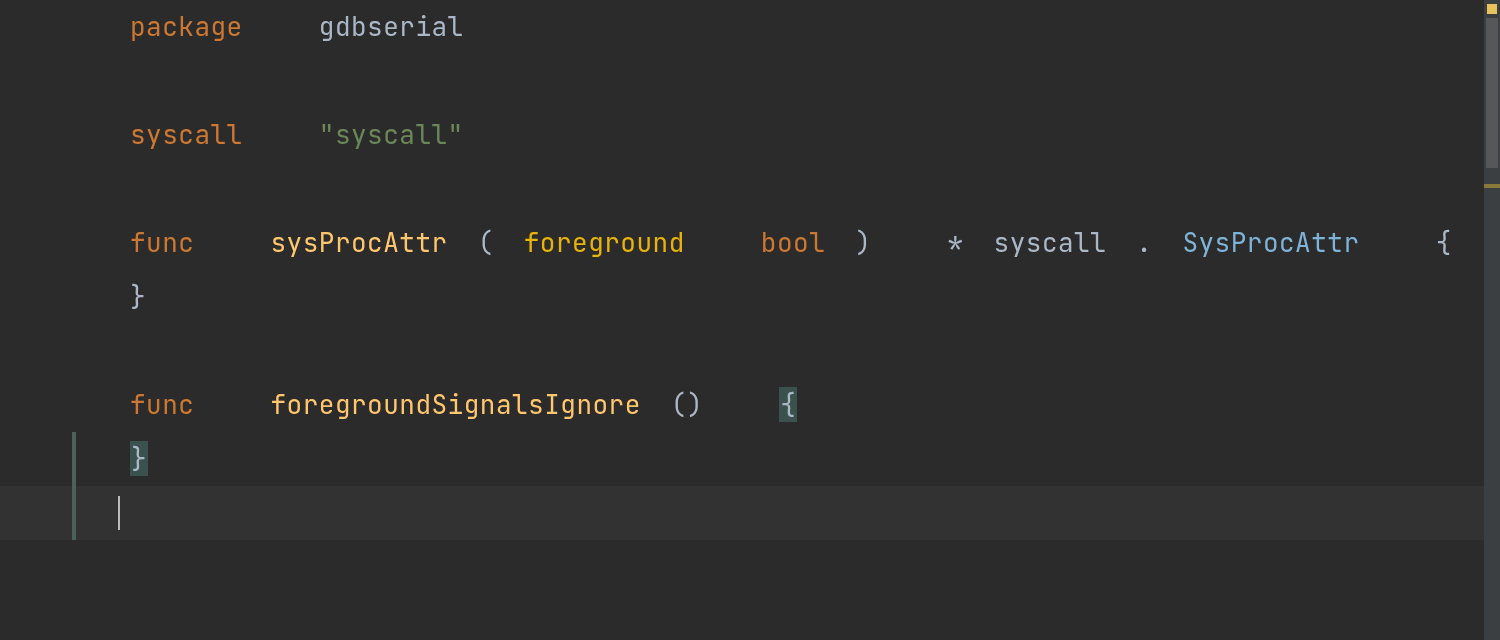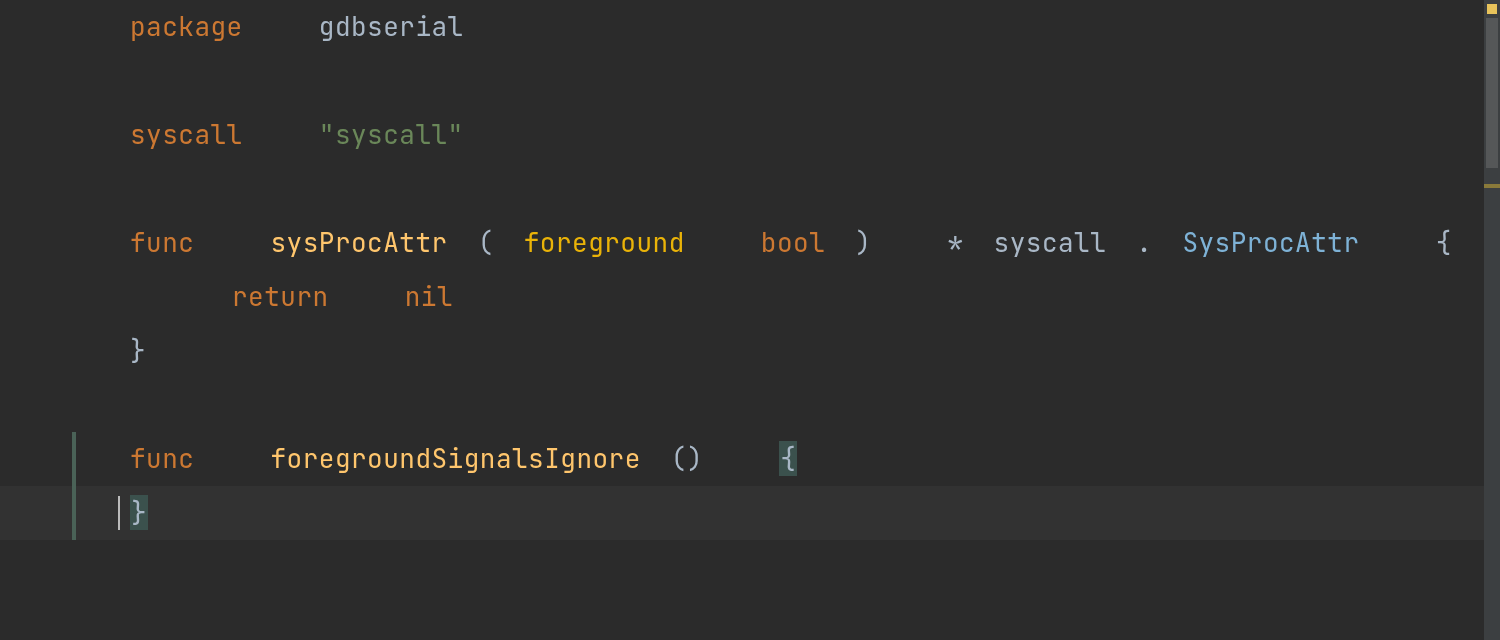--- a/index.html
+++ b/index.html
@@ -127,21 +127,20 @@
     <div class="line"><span class="kw">package</span><span> </span><span class="ident">gdbserial</span></div>
 
     <div class="line"></div>
 
     <div class="line"><span class="kw">syscall</span><span> </span><span class="str">"syscall"</span></div>
 
     <div class="line"></div>
 
     <div class="line"><span class="kw">func</span><span> </span><span class="fn">sysProcAttr</span><span class="punct">(</span><span class="param">foreground</span><span> </span><span class="kw">bool</span><span class="punct">)</span><span> </span><span class="punct">*</span><span class="ident">syscall</span><span class="punct">.</span><span class="type">SysProcAttr</span><span> </span><span class="punct">{</span></div>
 
-    <div class="line"><span class="indent"></span><span class="kw">return</span><span> </span><span class="kw">nil</span></div>
 
     <div class="line"><span class="punct">}</span></div>
 
     <div class="line"></div>
 
     <div class="line"><span class="kw">func</span><span> </span><span class="fn">foregroundSignalsIgnore</span><span class="punct">()</span><span> </span><span class="punct brace-match">{</span></div>
 
     <div class="line"><span class="punct brace-match">}</span></div>
 
     <div class="caret" style="top:496px; left:18px;"></div>

